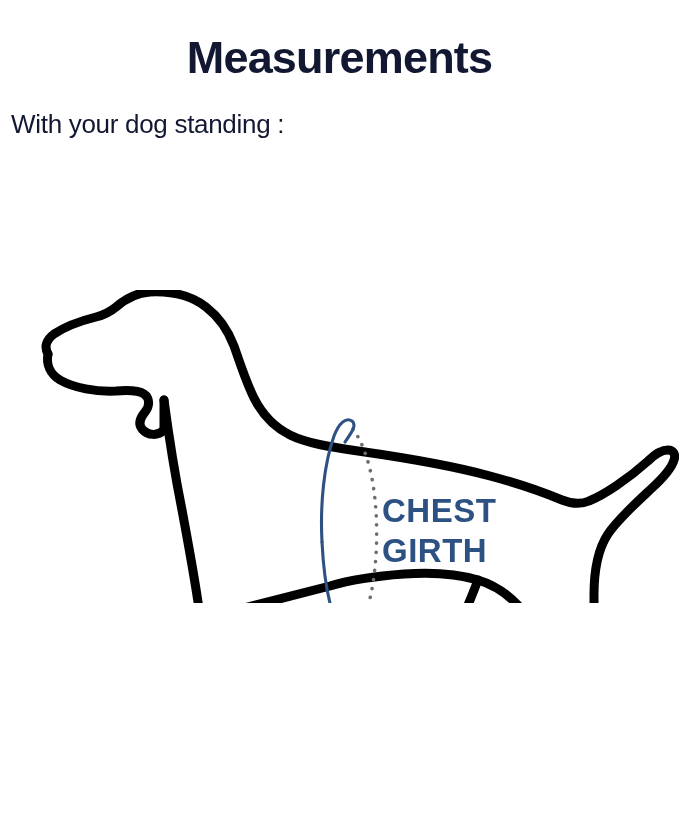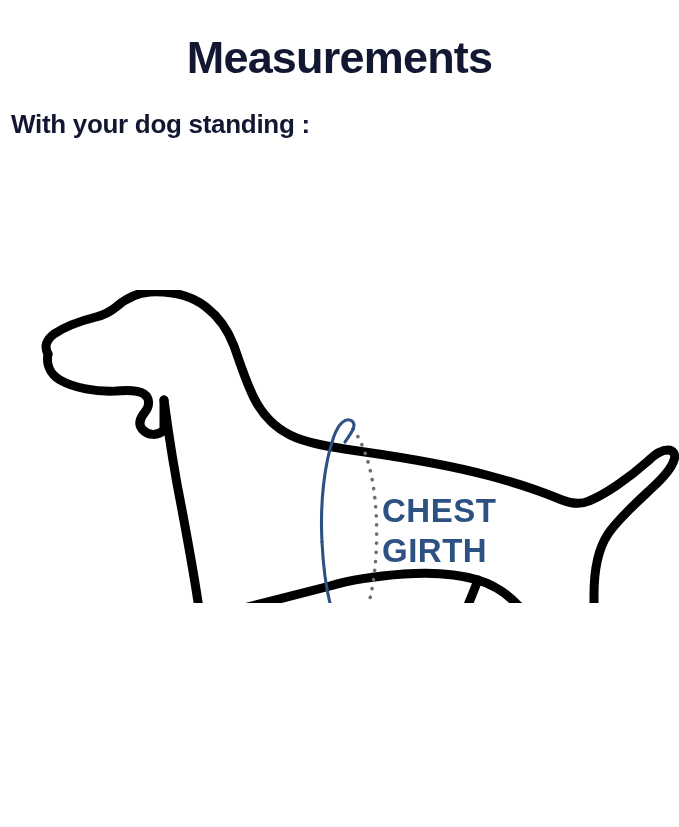--- a/index.html
+++ b/index.html
@@ -35,21 +35,21 @@
     line-height: 52px;
     white-space: nowrap;
   }
 
   #subheading {
     position: absolute;
     left: 11px;
     top: 86px;
     font-family: "Liberation Sans", sans-serif;
     font-size: 26px;
-    font-weight: bold;
+    font-weight: normal;
     letter-spacing: -0.3px;
     color: #121832;
     line-height: 32px;
     white-space: nowrap;
   }
 
   
   #chest-paragraph {
     position: absolute;
     left: 55px;

